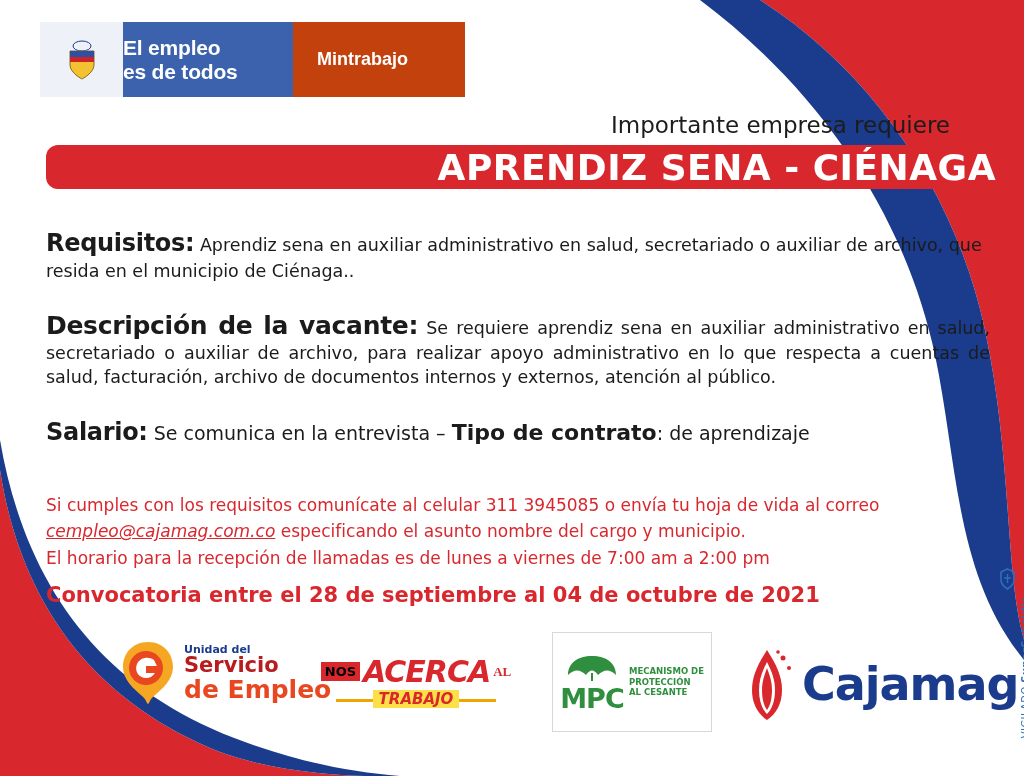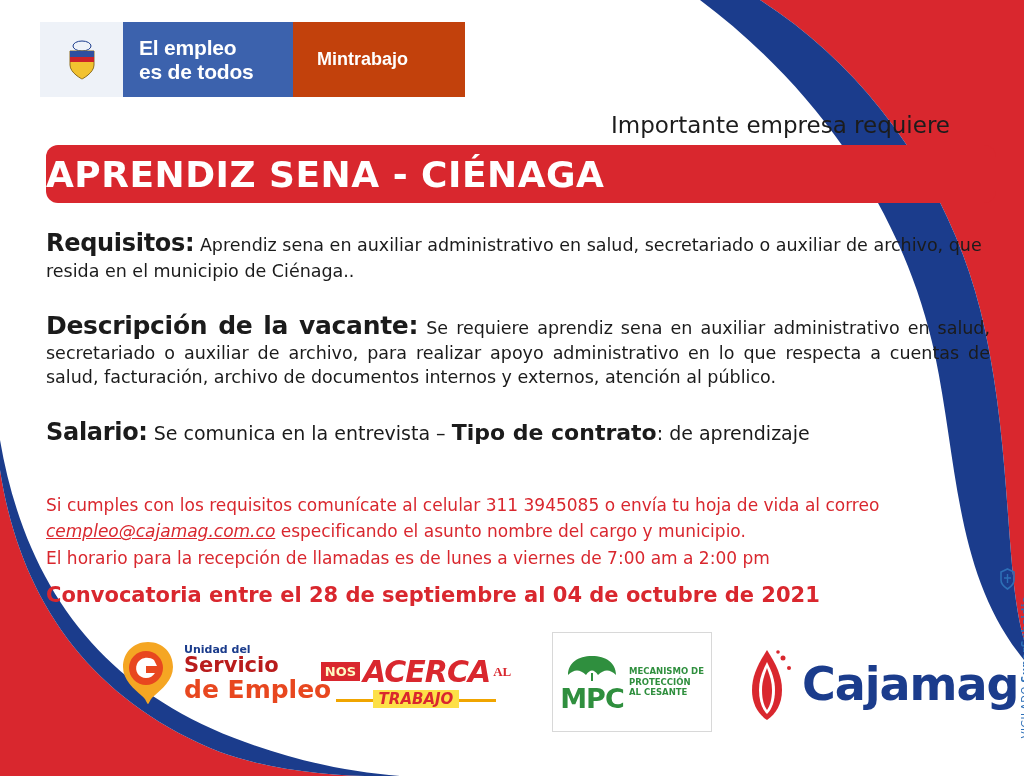--- a/index.html
+++ b/index.html
@@ -54,21 +54,21 @@
     height: 46px;
     position: relative;
   }
   .gov-emp {
     flex: 0 0 170px;
     background: #3c62ad;
     color: #ffffff;
     display: flex;
     flex-direction: column;
     justify-content: center;
-    padding-left: 16px;
+    padding-left: 0;
     box-sizing: border-box;
   }
   .gov-emp span {
     font-size: 21px;
     font-weight: bold;
     line-height: 1.13;
     letter-spacing: -0.2px;
   }
   .gov-min {
     flex: 1 1 auto;
@@ -92,26 +92,26 @@
     font-family: "DejaVu Sans", sans-serif;
     white-space: nowrap;
   }
 
   
   .titlebar {
     position: absolute;
     left: 46px;
     top: 145px;
     width: 950px;
-    height: 58px;
+    height: 44px;
     background: #d9272e;
     border-radius: 12px;
     display: flex;
     align-items: center;
-    justify-content: flex-start;
+    justify-content: flex-end;
   }
   .titlebar span {
     color: #ffffff;
     font-size: 36px;
     font-weight: bold;
     letter-spacing: 0.5px;
     font-family: "DejaVu Sans", sans-serif;
   }
 
   
@@ -227,21 +227,21 @@
     width: 160px;
     text-align: center;
   }
   .nat-row1 {
     display: flex;
     align-items: center;
     justify-content: center;
   }
   .nat-nos {
     background: #d9272e;
-    color: #fef9c3;
+    color: #000000;
     font-size: 13px;
     font-weight: bold;
     padding: 2px 4px;
     font-family: "DejaVu Sans", sans-serif;
   }
   .nat-acerca {
     color: #d9272e;
     font-size: 30px;
     font-weight: bold;
     font-style: italic;

